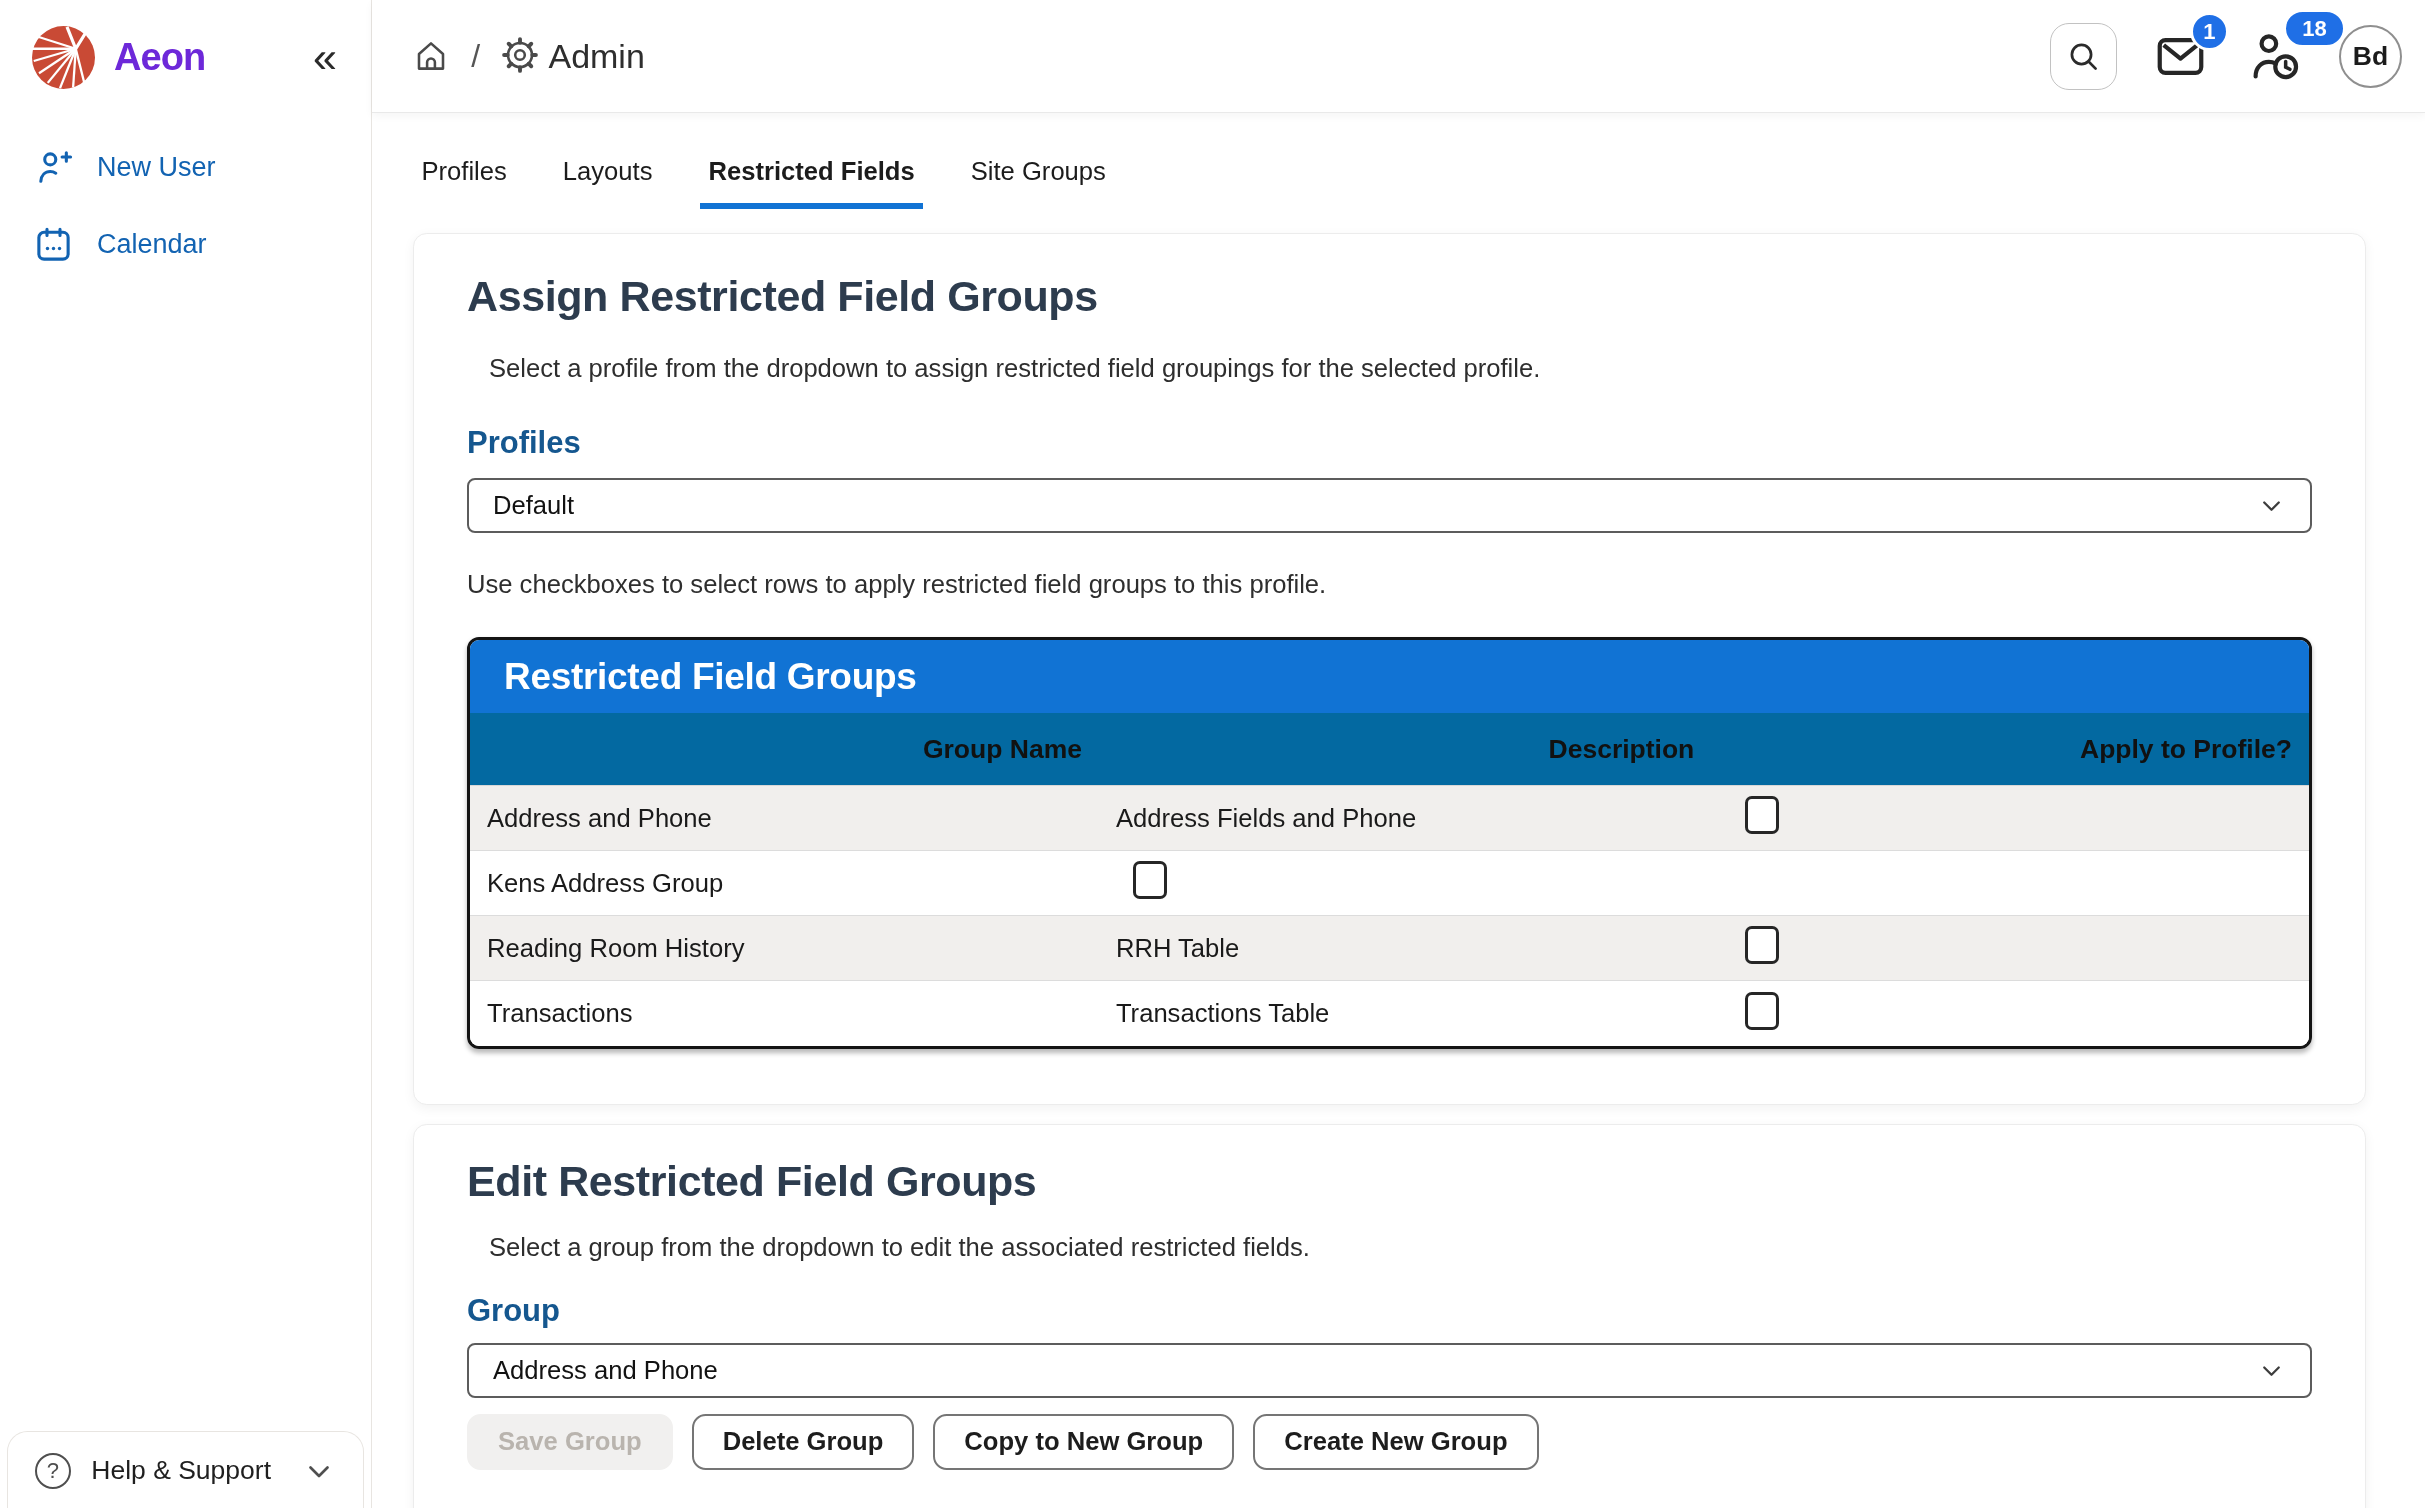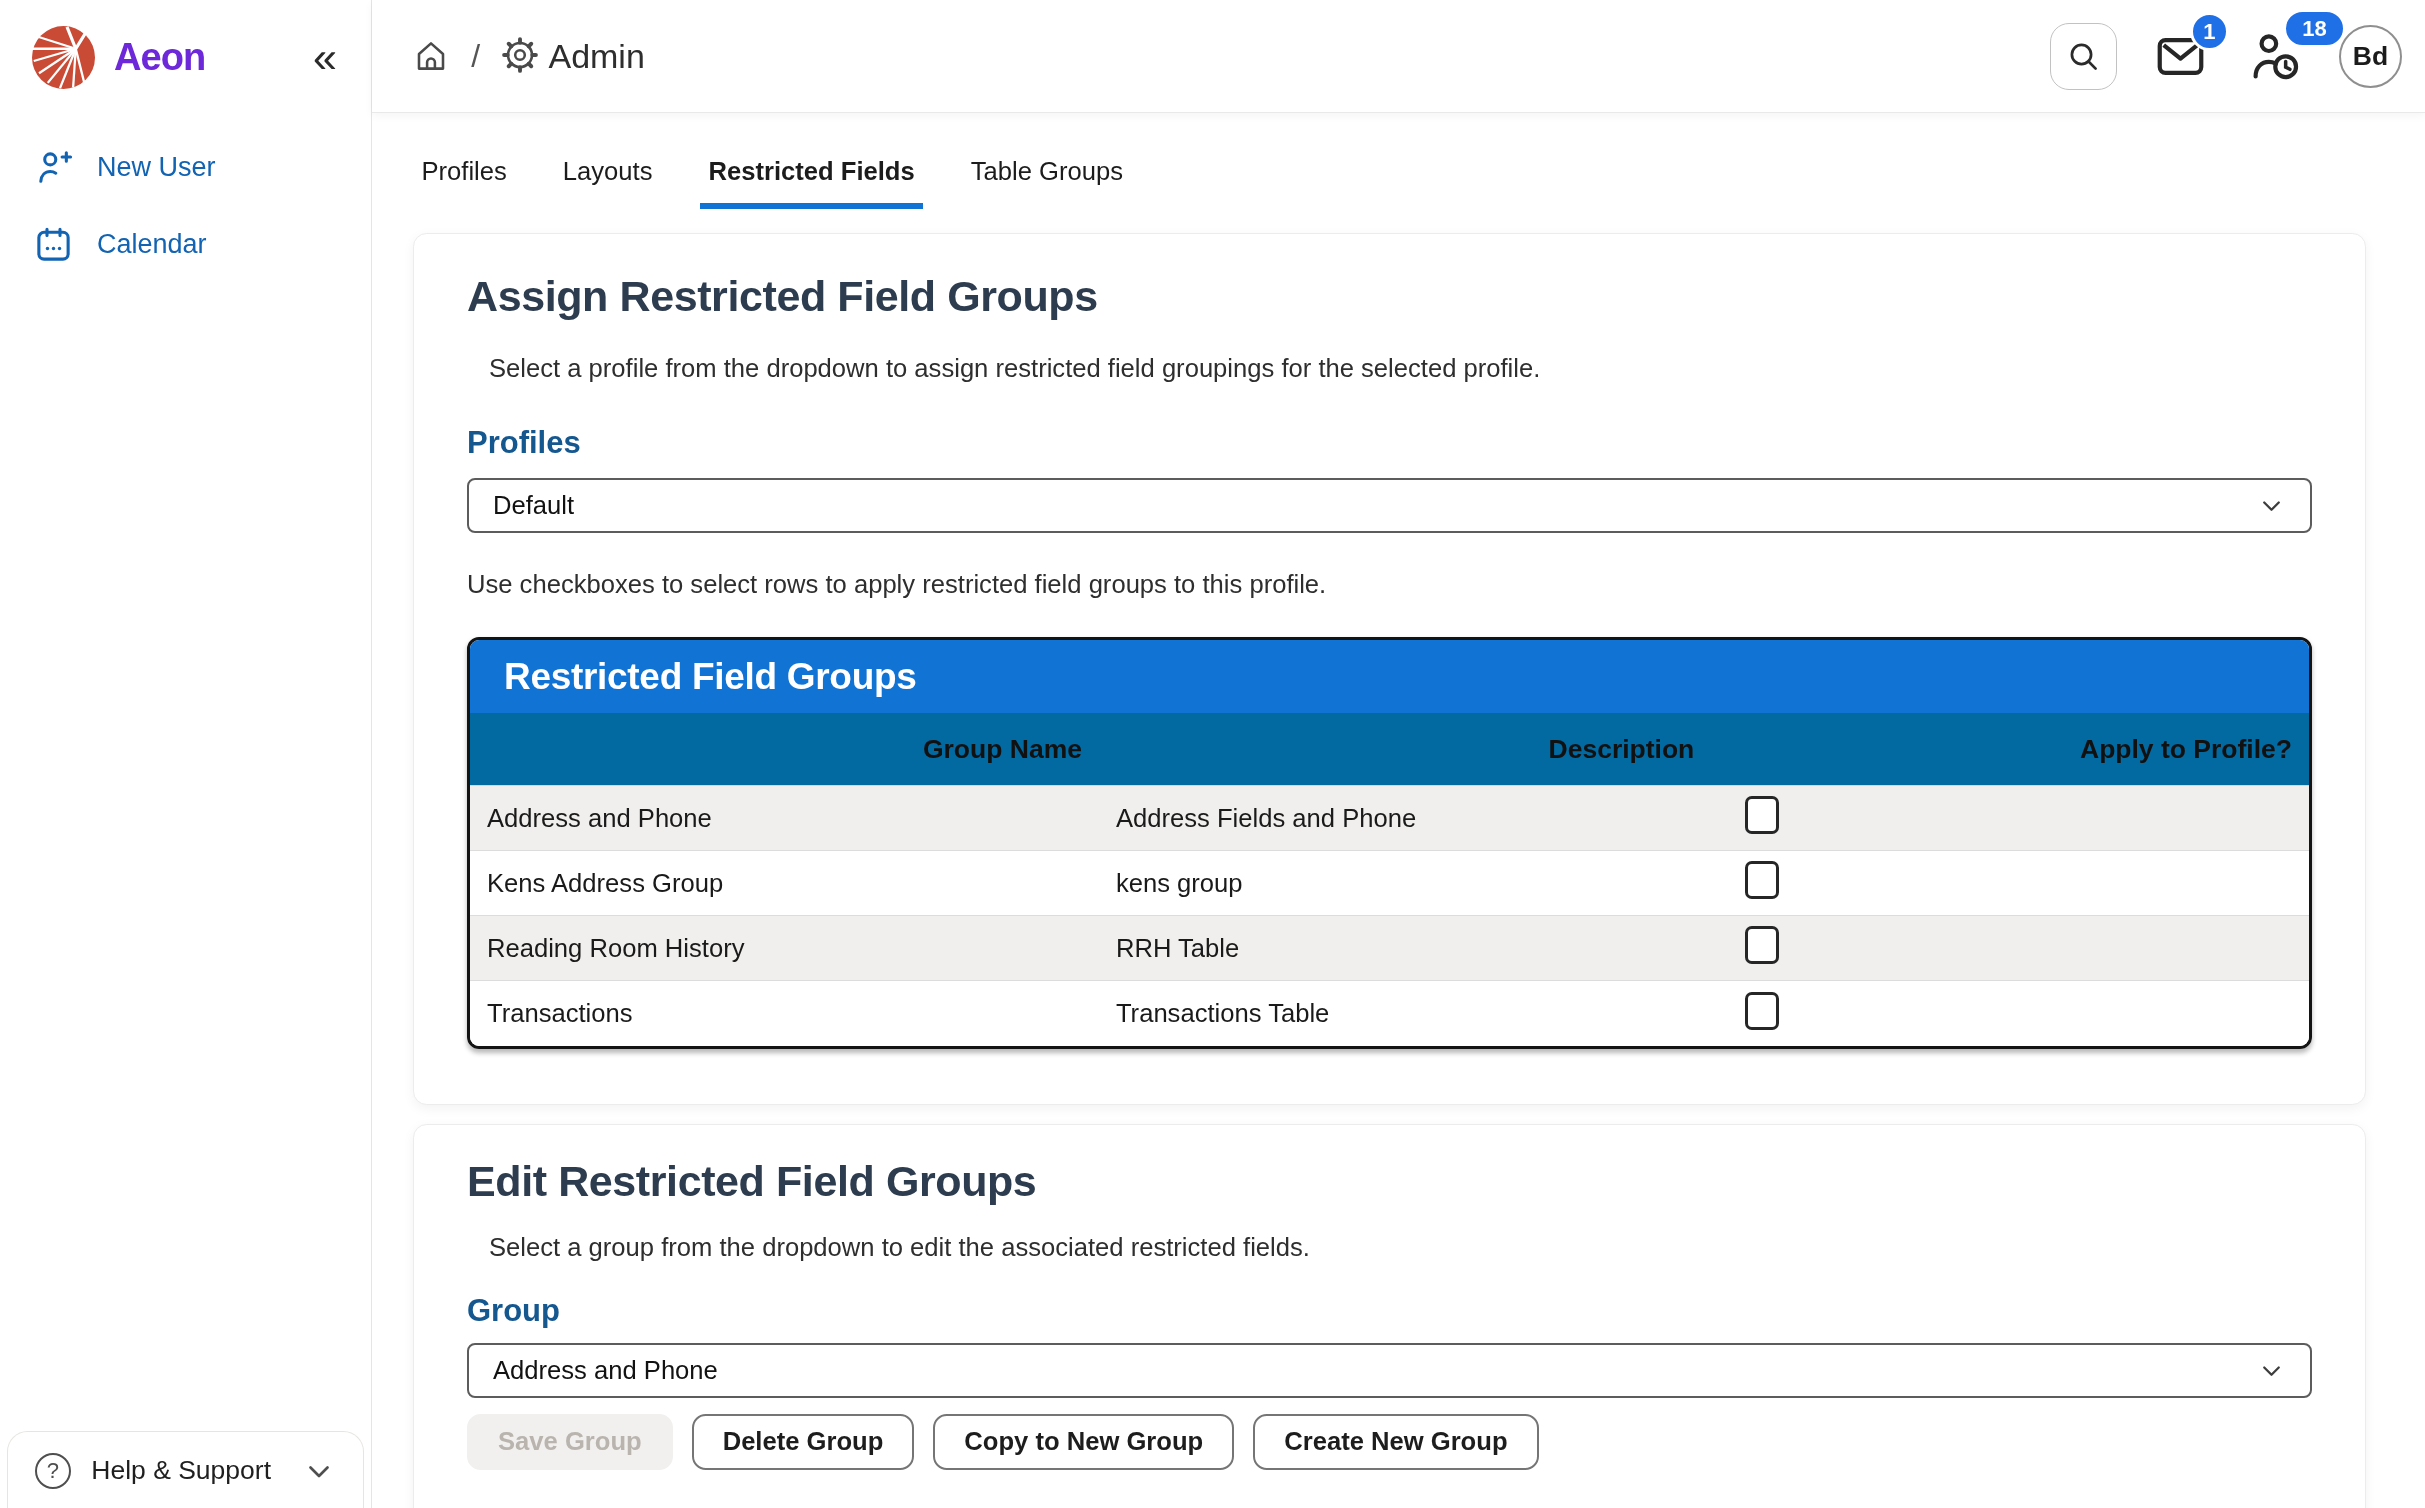--- a/index.html
+++ b/index.html
@@ -221,21 +221,21 @@
         <button class="avatar">Bd</button>
       </div>
     </header>
 
     <div class="content">
 
       <div class="tabs">
         <button class="tab">Profiles</button>
         <button class="tab">Layouts</button>
         <button class="tab active">Restricted Fields</button>
-        <button class="tab">Table Groups</button>
+        <button class="tab">Site Groups</button>
       </div>
 
       <section class="card">
         <h2>Assign Restricted Field Groups</h2>
         <p class="desc indent">Select a profile from the dropdown to assign restricted field groupings for the selected profile.</p>
         <h3>Profiles</h3>
 
         <div class="select" role="combobox">
           <span>Default</span>
           <svg viewBox="0 0 24 24" fill="none" stroke="#3d3d3d" stroke-width="1.9" stroke-linecap="round" stroke-linejoin="round">
@@ -253,21 +253,20 @@
             <span>Apply to Profile?</span>
           </div>
 
           <div class="rfg-row alt">
             <span>Address and Phone</span>
             <span>Address Fields and Phone</span>
             <span><input type="checkbox" style=""></span>
           </div>
           <div class="rfg-row">
             <span>Kens Address Group</span>
-            <span>kens group</span>
             <span><input type="checkbox" style=""></span>
           </div>
           <div class="rfg-row alt">
             <span>Reading Room History</span>
             <span>RRH Table</span>
             <span><input type="checkbox" style=""></span>
           </div>
           <div class="rfg-row">
             <span>Transactions</span>
             <span>Transactions Table</span>

